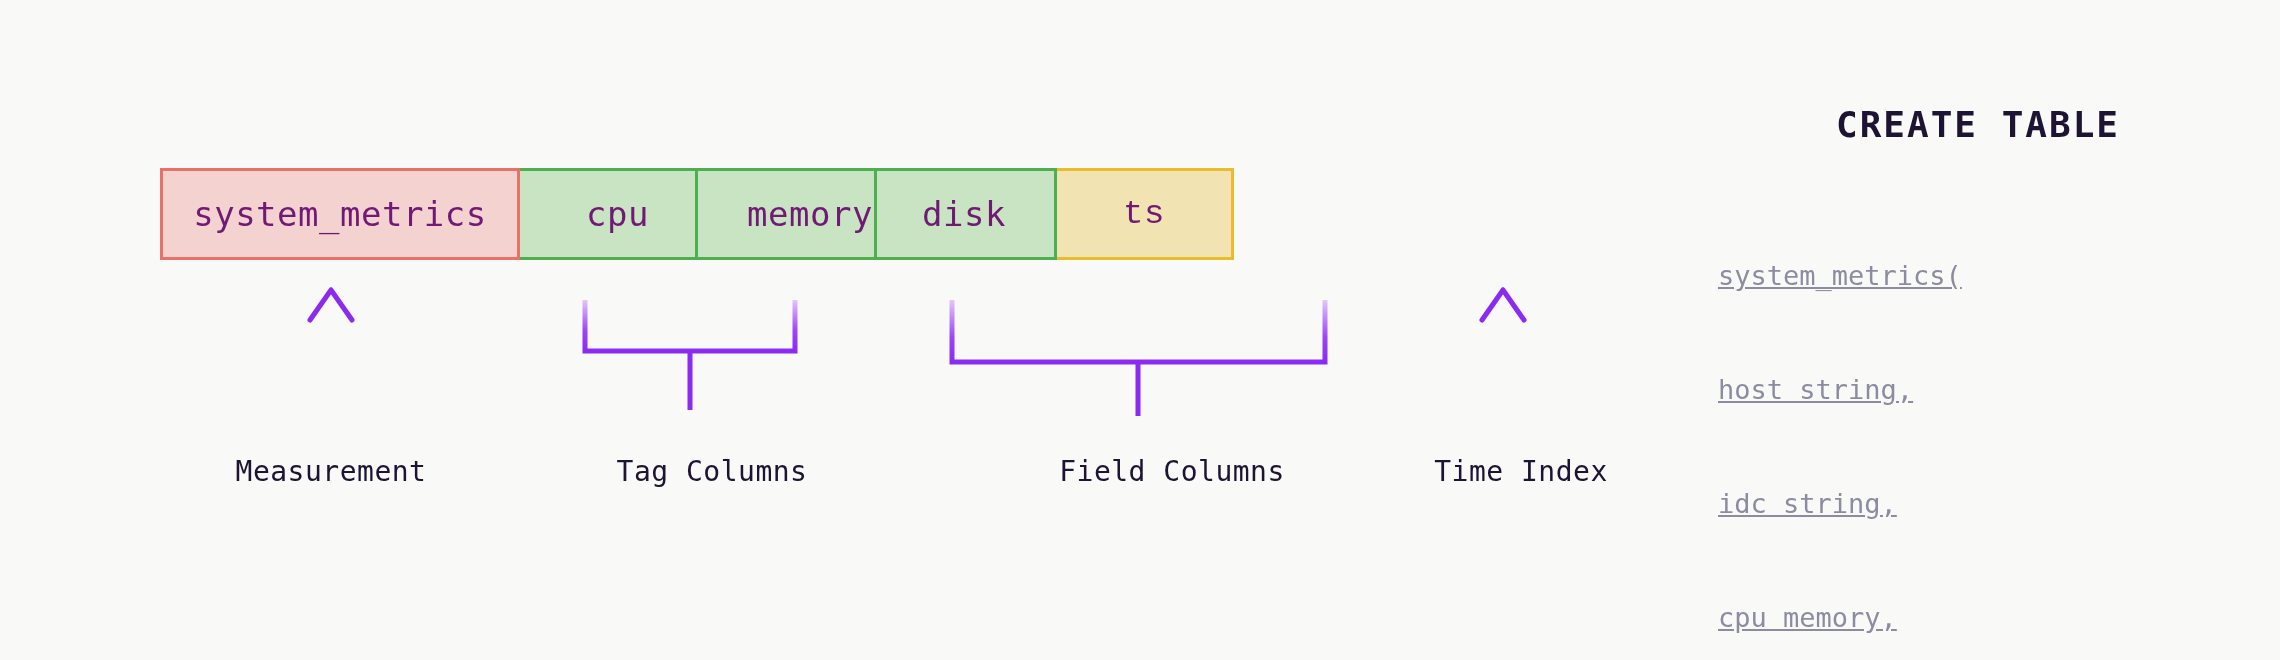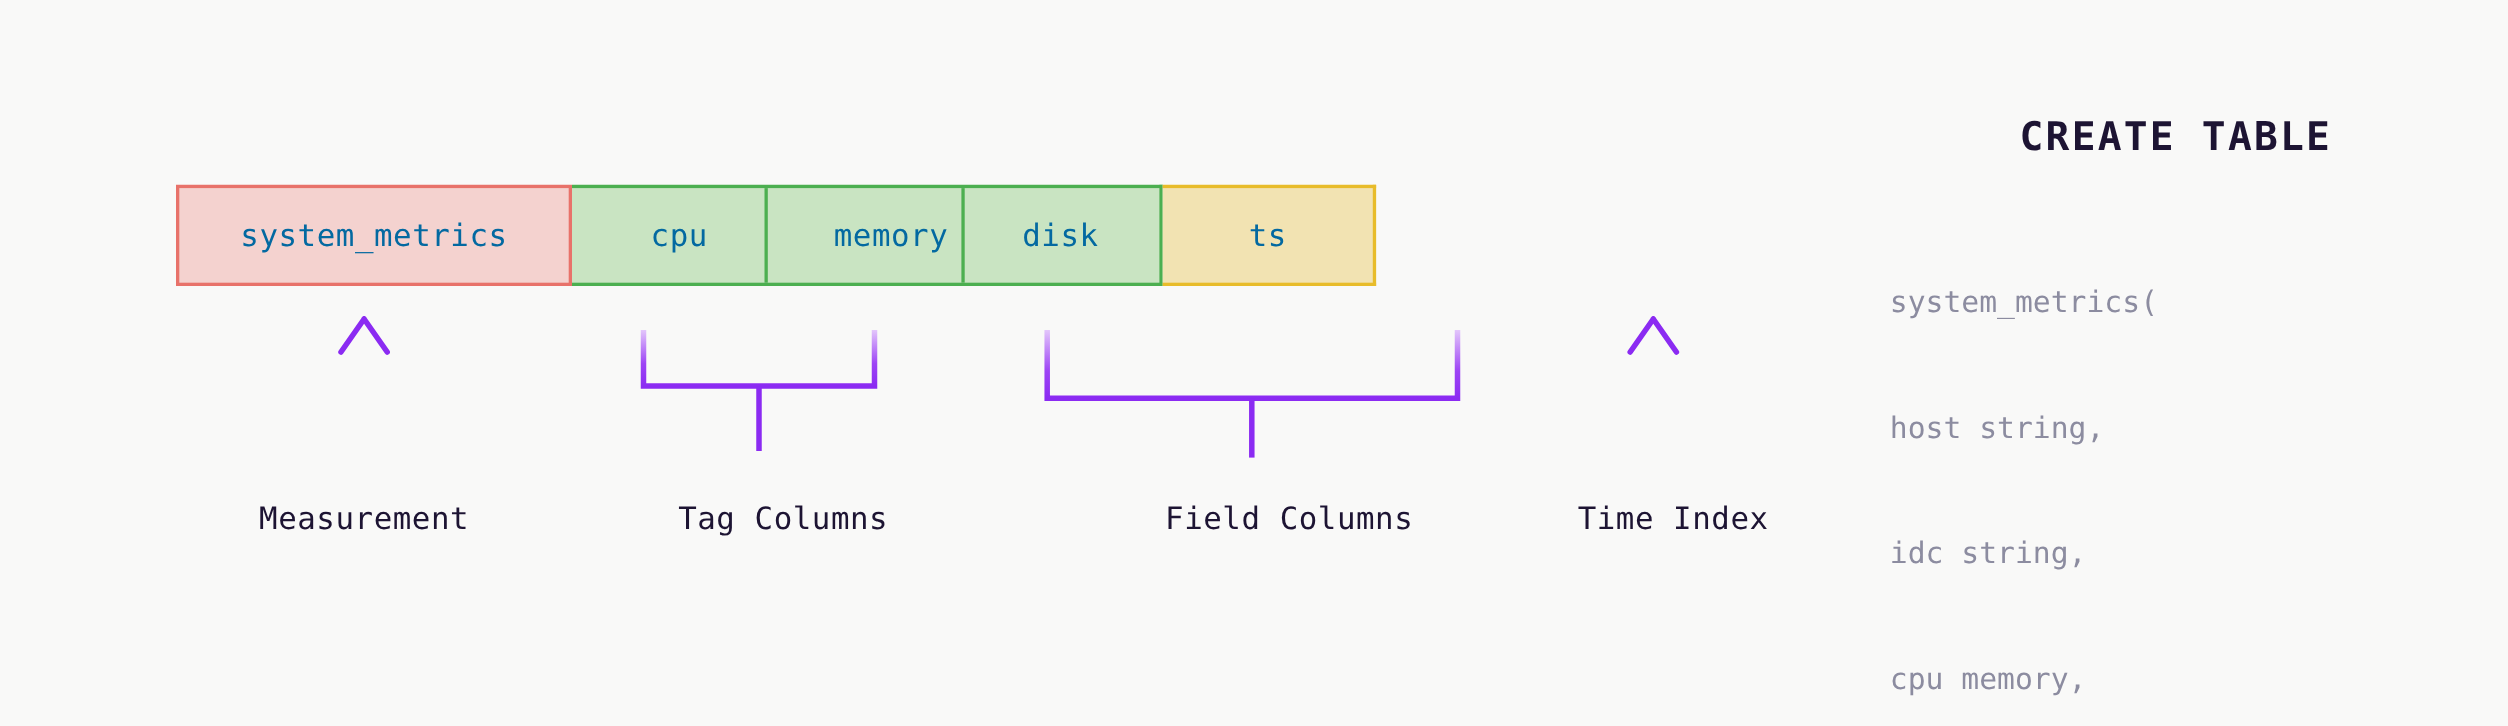--- a/index.html
+++ b/index.html
@@ -45,32 +45,33 @@
     border-color: #6a6ae8;
     border-left-width: 0;
   }
   .group.fields {
     width: 537px;
     background: #c9e4c2;
     border-color: #4caf50;
     border-left-width: 0;
   }
   .group.timeindex {
-    width: 194px;
+    width: 177px;
     background: #f2e3b2;
     border-color: #e8bc2a;
     border-left-width: 0;
+    font-family: Liberation Mono, monospace;
   }
   .cell {
     flex: 1 1 auto;
     display: flex;
     align-items: center;
     justify-content: center;
-    font-size: 28px;
-    color: #0369a1;
+    font-size: 34px;
+    color: #701a75;
     letter-spacing: 0.5px;
     box-sizing: border-box;
     text-align: center;
   }
   .group.tags .cell + .cell {
     border-left: 3px solid #6a6ae8;
   }
   .group.fields .cell + .cell {
     border-left: 3px solid #4caf50;
   }
@@ -108,21 +109,21 @@
     letter-spacing: 2px;
     margin-bottom: 36px;
     text-align: center;
   }
   .code-body {
     font-size: 27px;
     line-height: 38px;
     color: #8c8ca0;
     white-space: pre;
   }
-  .code-line { display: block; }
+  .code-line { display: block; text-decoration: underline; }
 </style>
 </head>
 <body>
 
 <div class="stage">
 
   <div class="schema-bar">
 
     <div class="group measurement">
       <div class="cell">system_metrics</div>

